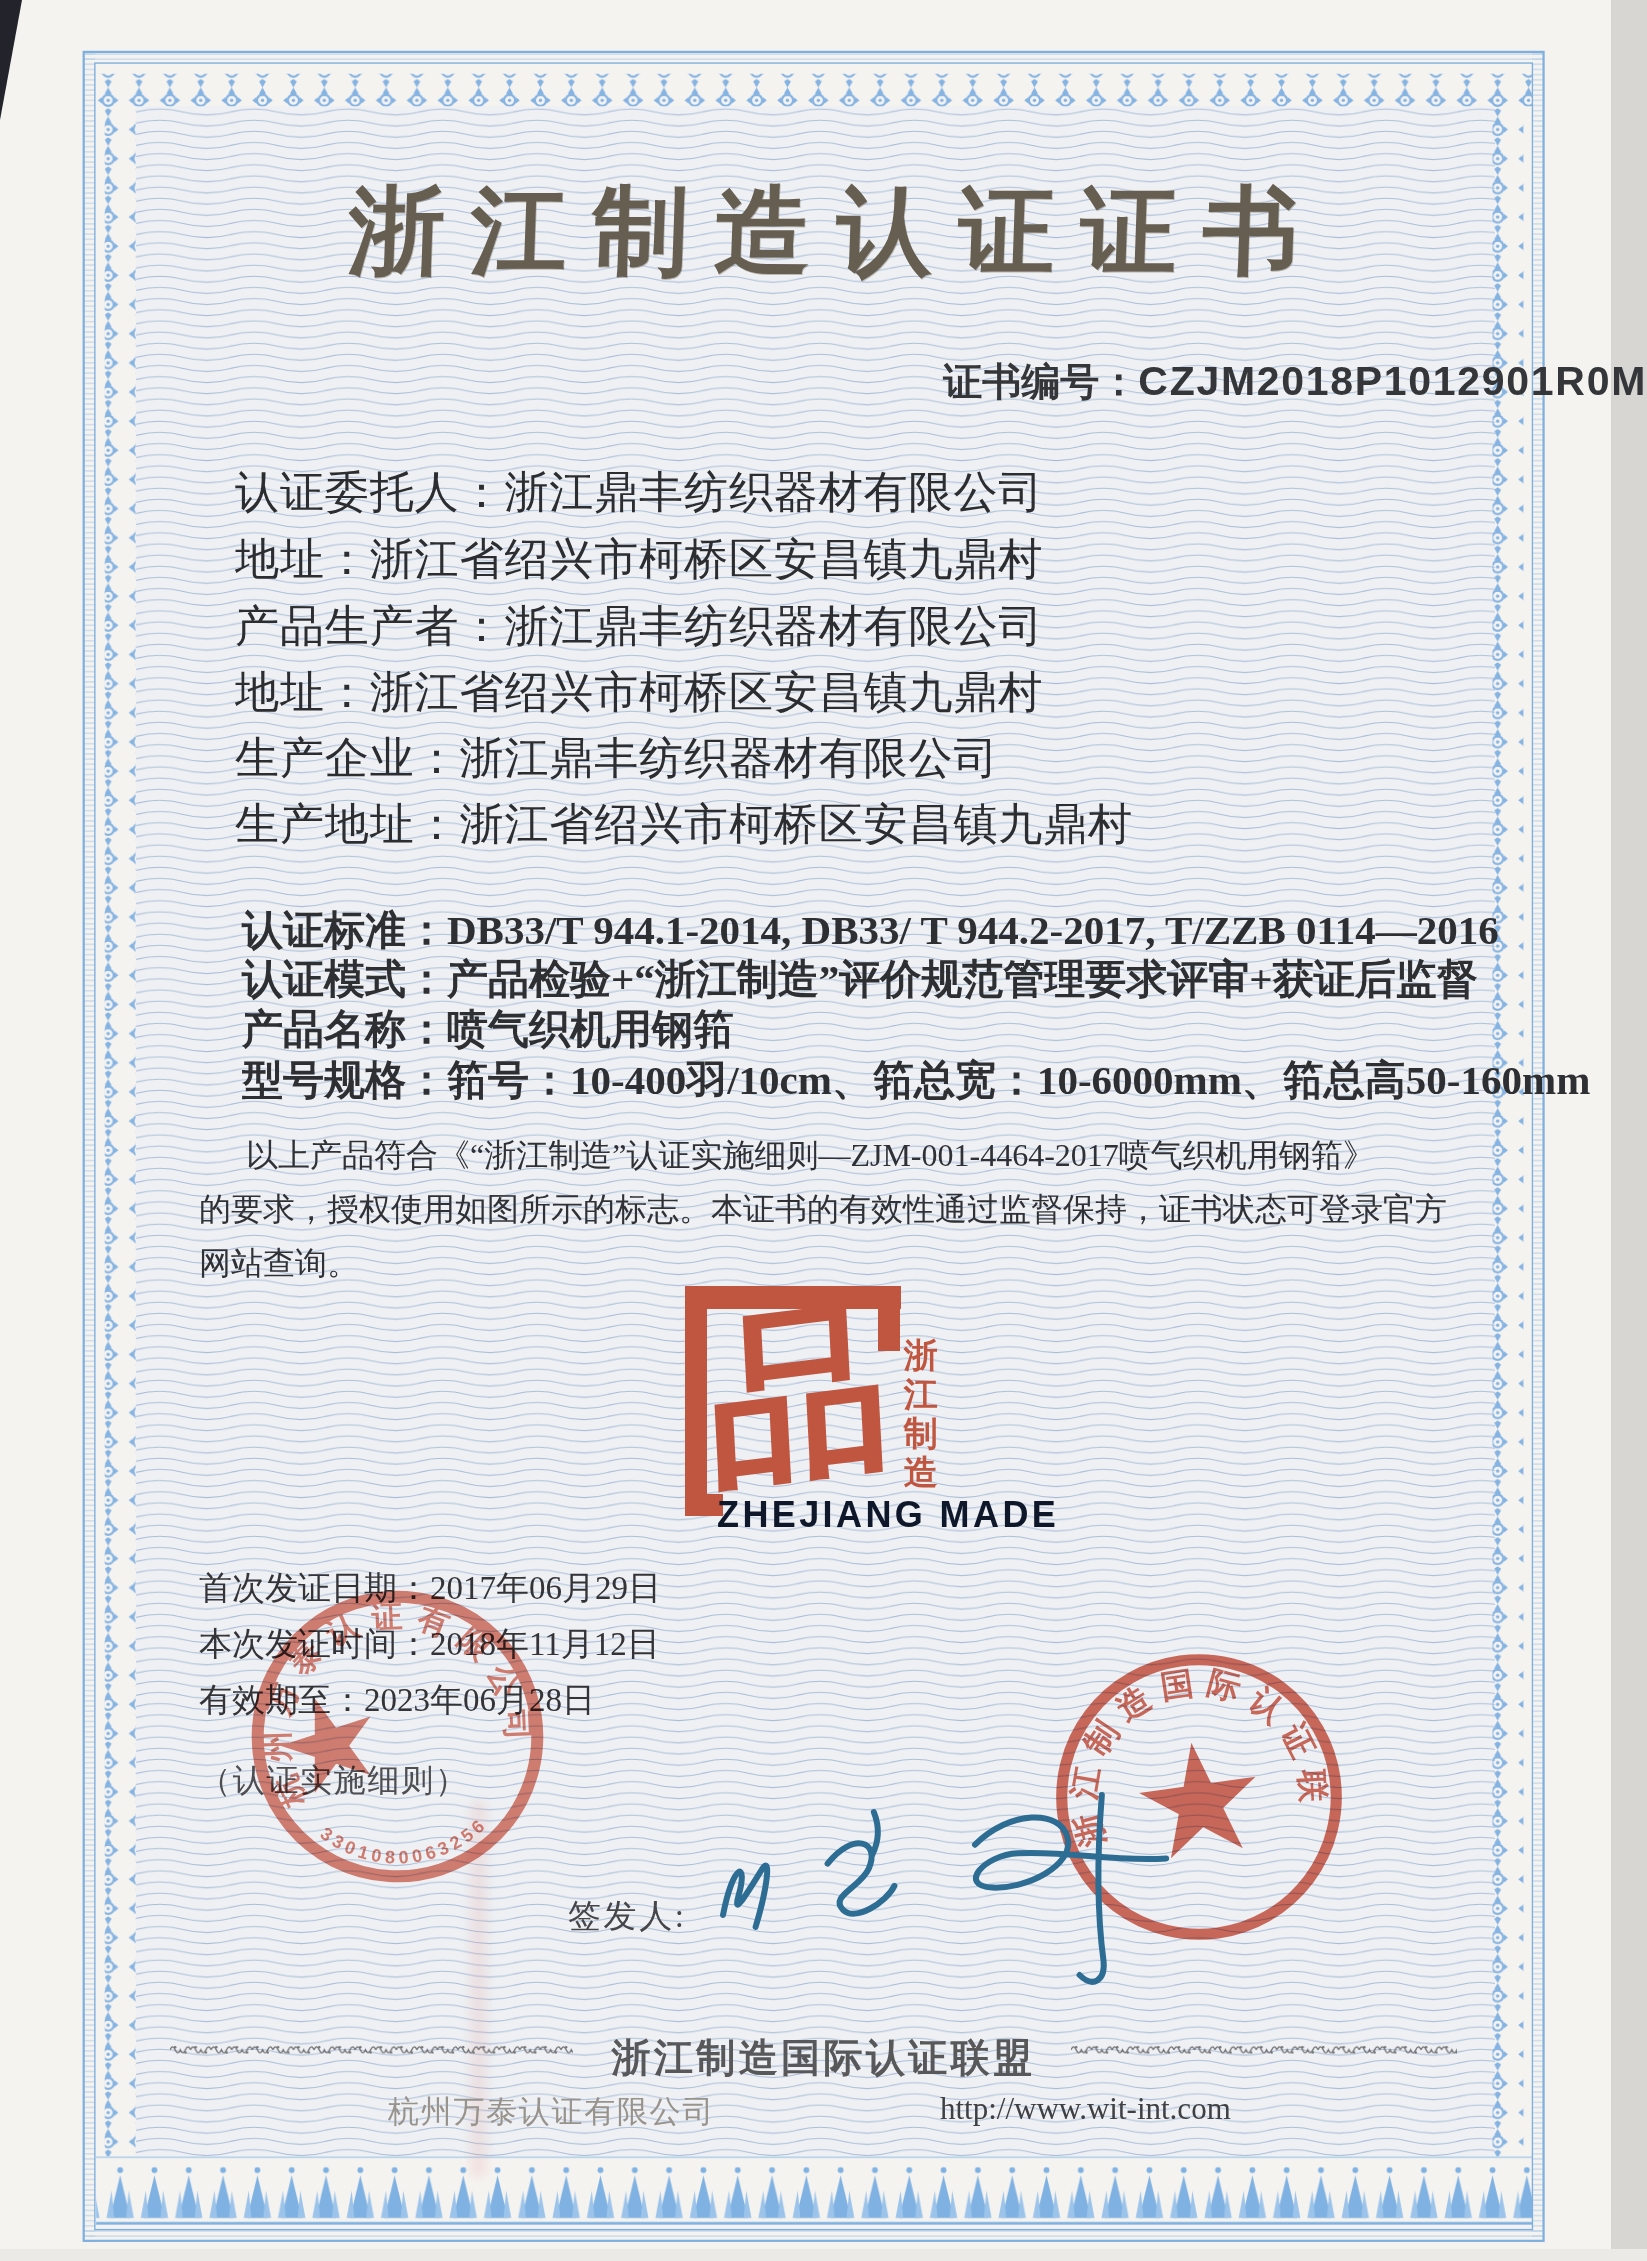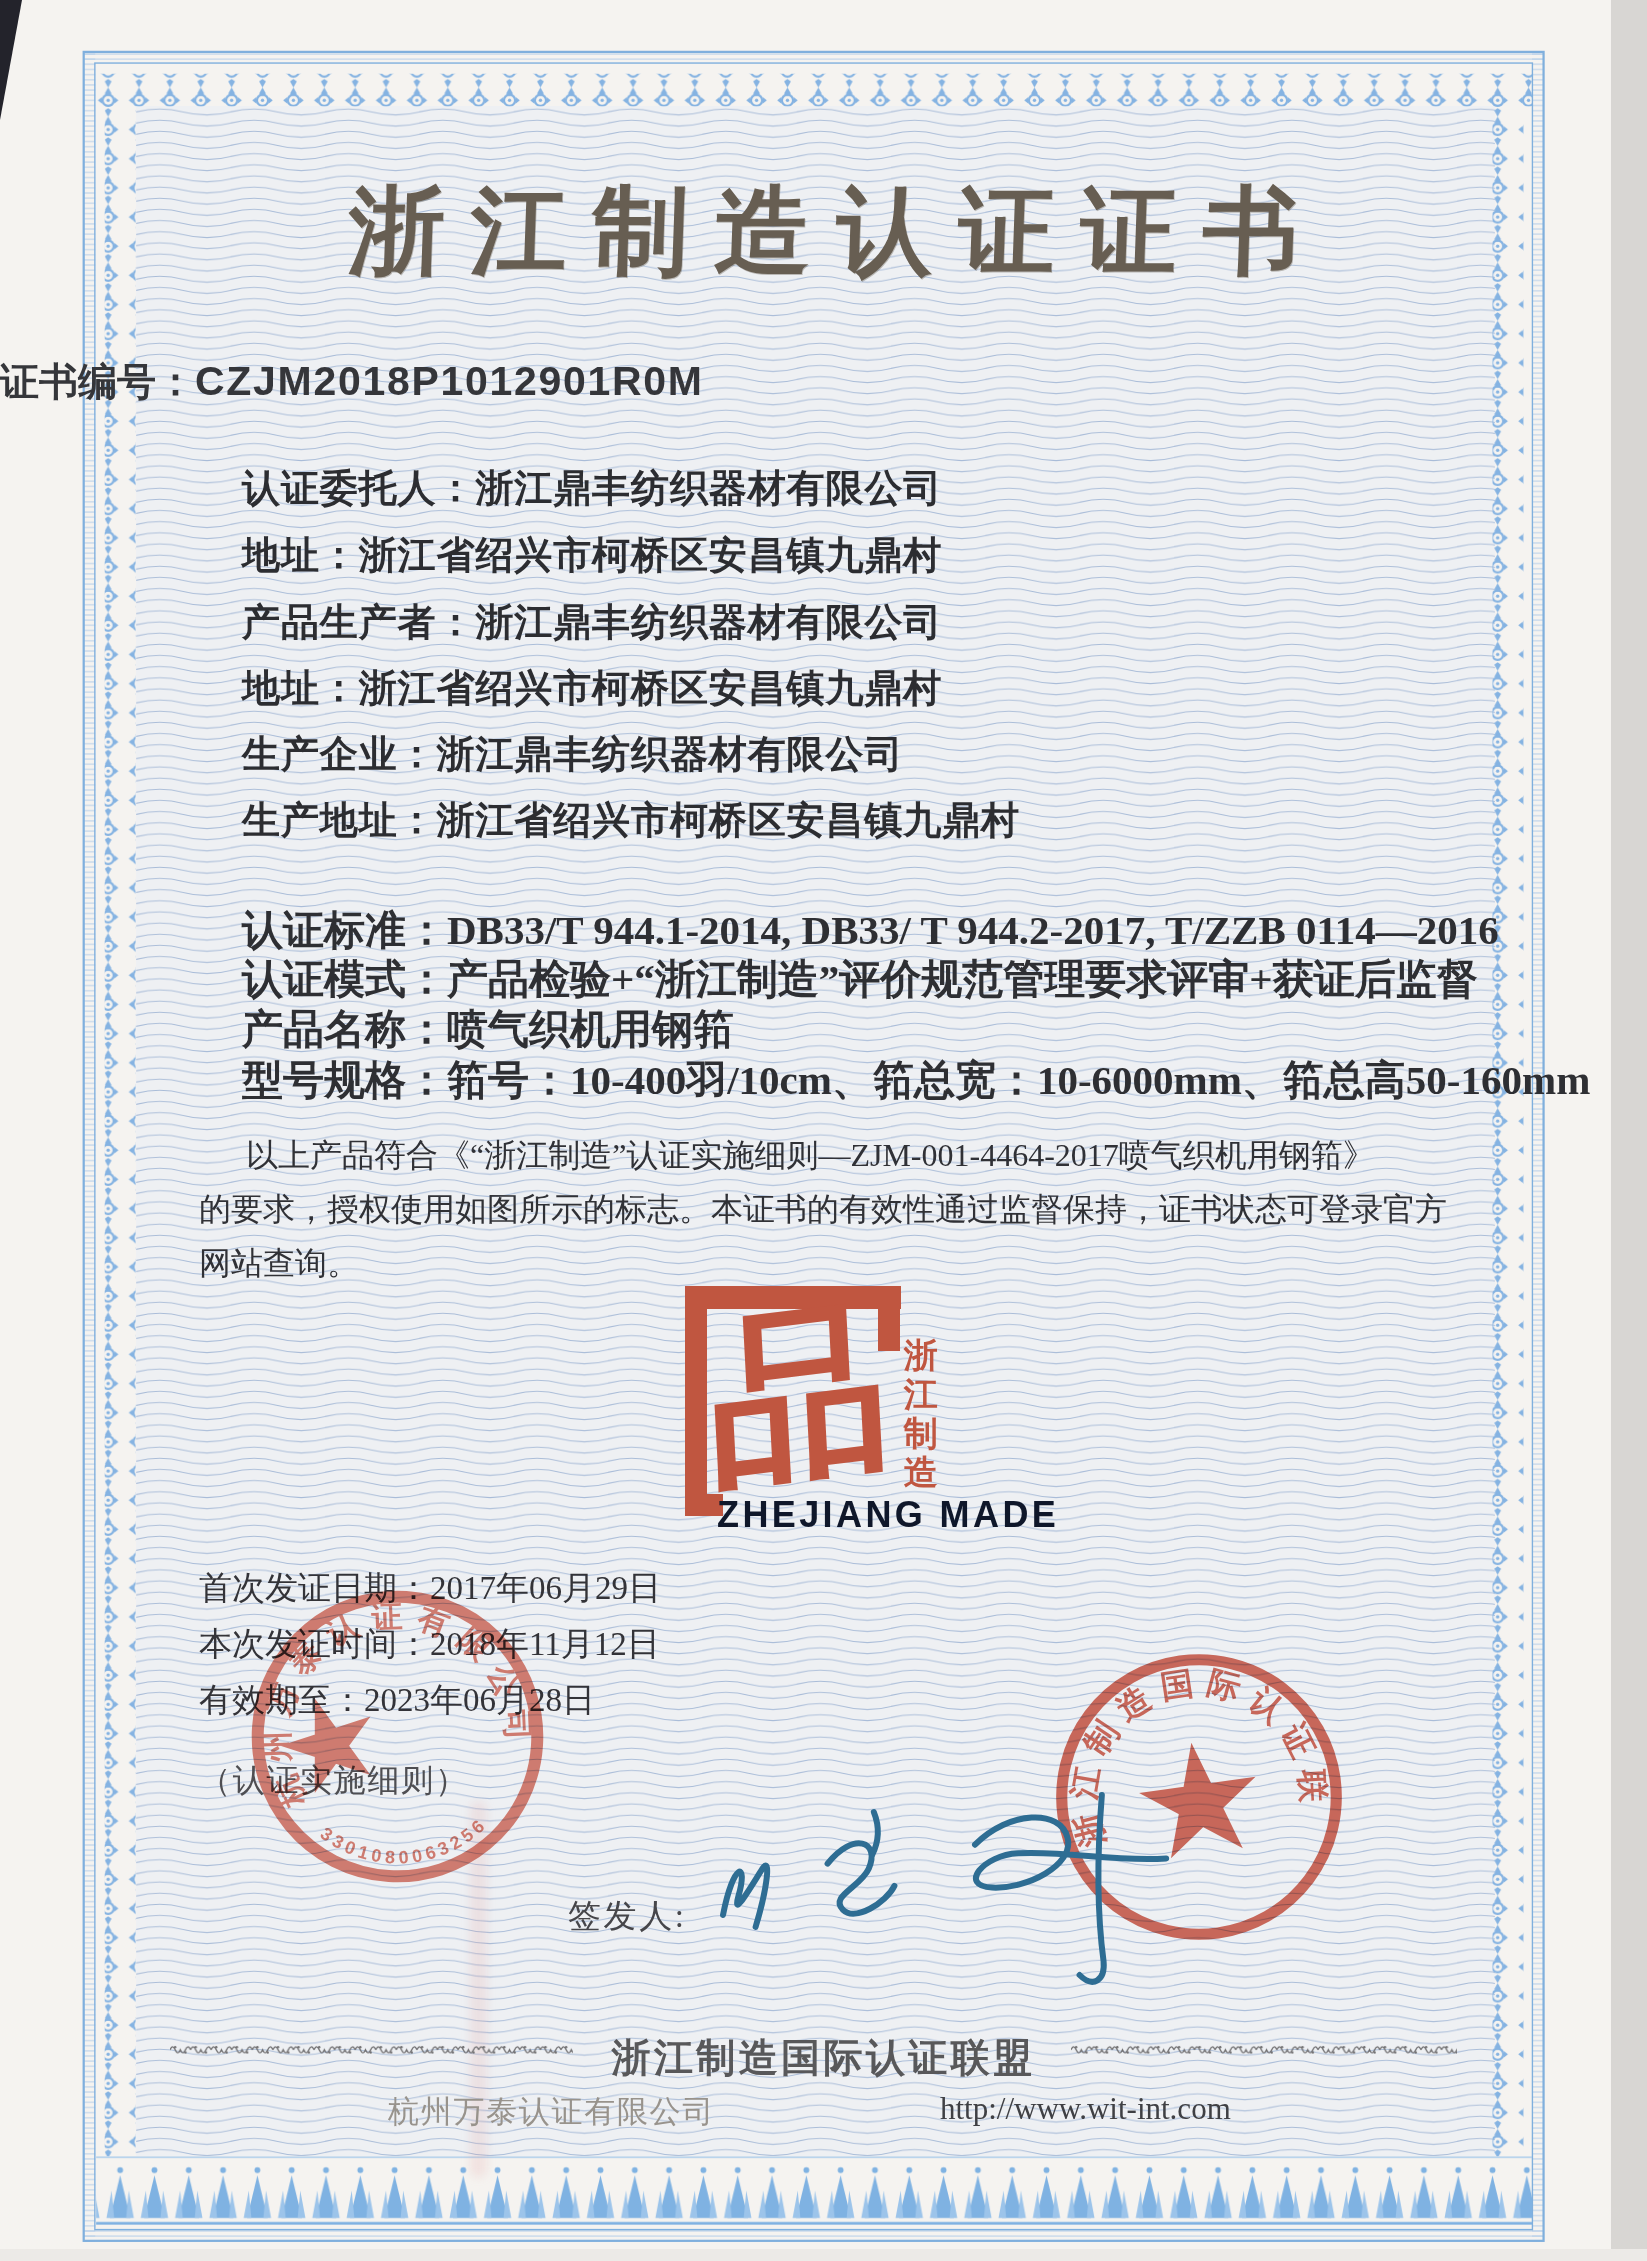--- a/index.html
+++ b/index.html
@@ -8,23 +8,23 @@
   .abs{position:absolute;}
   
   #scan-corner{left:0;top:0;width:0;height:0;border-top:120px solid #23232b;border-right:22px solid transparent;}
   #scan-right{right:0;top:0;width:36px;height:2261px;background:#d8d6d3;}
   #scan-bottom{left:0;bottom:0;width:1647px;height:12px;background:#eceae7;}
   #pink-streak{left:470px;top:1801px;width:17px;height:377px;background:rgba(226,140,140,.16);filter:blur(4.3px);border-radius:8.6px;}
   
   .title{left:0;top:168px;width:1647px;text-align:center;font-size:96px;font-weight:700;
          color:#675e52;letter-spacing:26px;padding-left:26px;box-sizing:border-box;
          text-shadow:0.9px 0.9px 0 rgba(90,80,65,.35);transform:skewX(-2deg);}
-  .certline{left:0;top:355px;width:1647px;text-align:left;font-size:39px;font-weight:700;color:#35363a;}
+  .certline{left:0;top:355px;width:1647px;text-align:right;font-size:39px;font-weight:700;color:#35363a;}
   .certline .num{font-family:"Liberation Sans","DejaVu Sans",sans-serif;font-size:41px;font-weight:600;letter-spacing:1.7px;}
-  .infoline{left:242px;font-size:38px;font-weight:700;color:#2c2d31;letter-spacing:0.9px;white-space:nowrap;}
+  .infoline{left:235px;font-size:44px;font-weight:400;color:#2c2d31;letter-spacing:0.9px;white-space:nowrap;}
   .detline{left:242px;font-size:41px;font-weight:600;color:#2e2f33;white-space:nowrap;}
   .paraline{left:199px;font-size:32px;font-weight:500;color:#303136;white-space:nowrap;}
   .dateline{left:199px;font-size:33px;font-weight:400;color:#333338;white-space:nowrap;}
   .sealnote{left:199px;top:1759px;font-size:32px;color:#4e4e52;letter-spacing:1.7px;}
   .signer{left:568px;top:1894px;font-size:33px;color:#46464a;letter-spacing:2.6px;}
   .divider-text{left:566px;top:2031px;width:515px;text-align:center;font-size:39px;font-weight:700;color:#58585a;letter-spacing:3.4px;}
   .footer-co{left:388px;top:2091px;font-size:31px;color:#98938c;letter-spacing:1.7px;}
   .footer-url{left:940px;top:2091px;font-size:31px;color:#3f4044;font-family:Liberation Serif, serif;}
   
   #logo{left:676px;top:1283px;width:262px;height:256px;}

